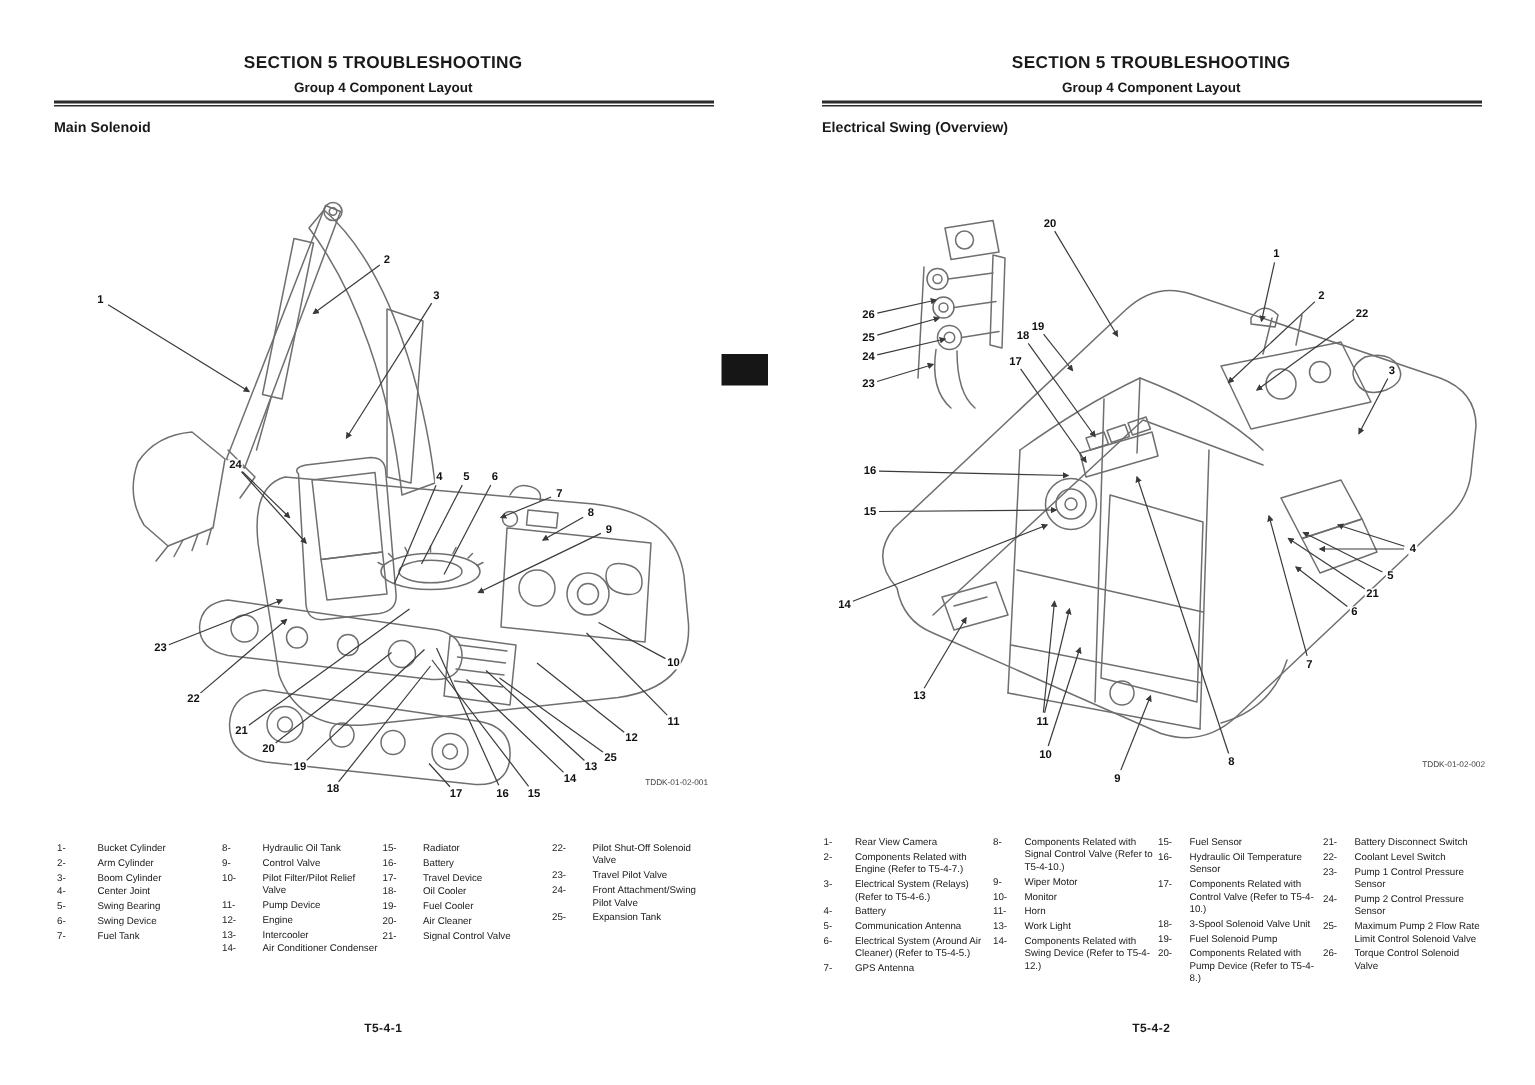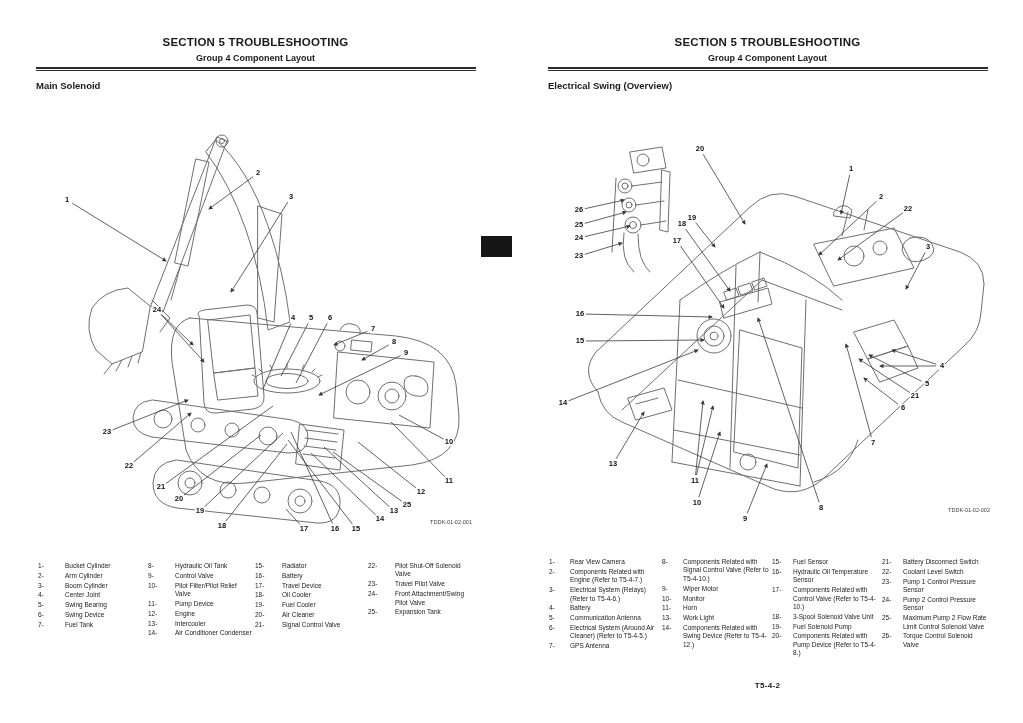--- a/index.html
+++ b/index.html
@@ -277,20 +277,21 @@
       <div class="lrow">
         <span class="lnum">24-</span>
         <span class="ltxt">Front Attachment/Swing Pilot Valve</span>
       </div>
       <div class="lrow">
         <span class="lnum">25-</span>
         <span class="ltxt">Expansion Tank</span>
       </div>
     </div>
 
+  <div class="footer">T5-4-1</div>
   <div class="tab"></div>
 </div>
 
 <div class="page" id="page-right">
   <div class="sec-title">SECTION 5 TROUBLESHOOTING</div>
   <div class="grp-title">Group 4 Component Layout</div>
   <div class="rule"></div>
   <div class="heading">Electrical Swing (Overview)</div>
 
   <div class="diagram">

